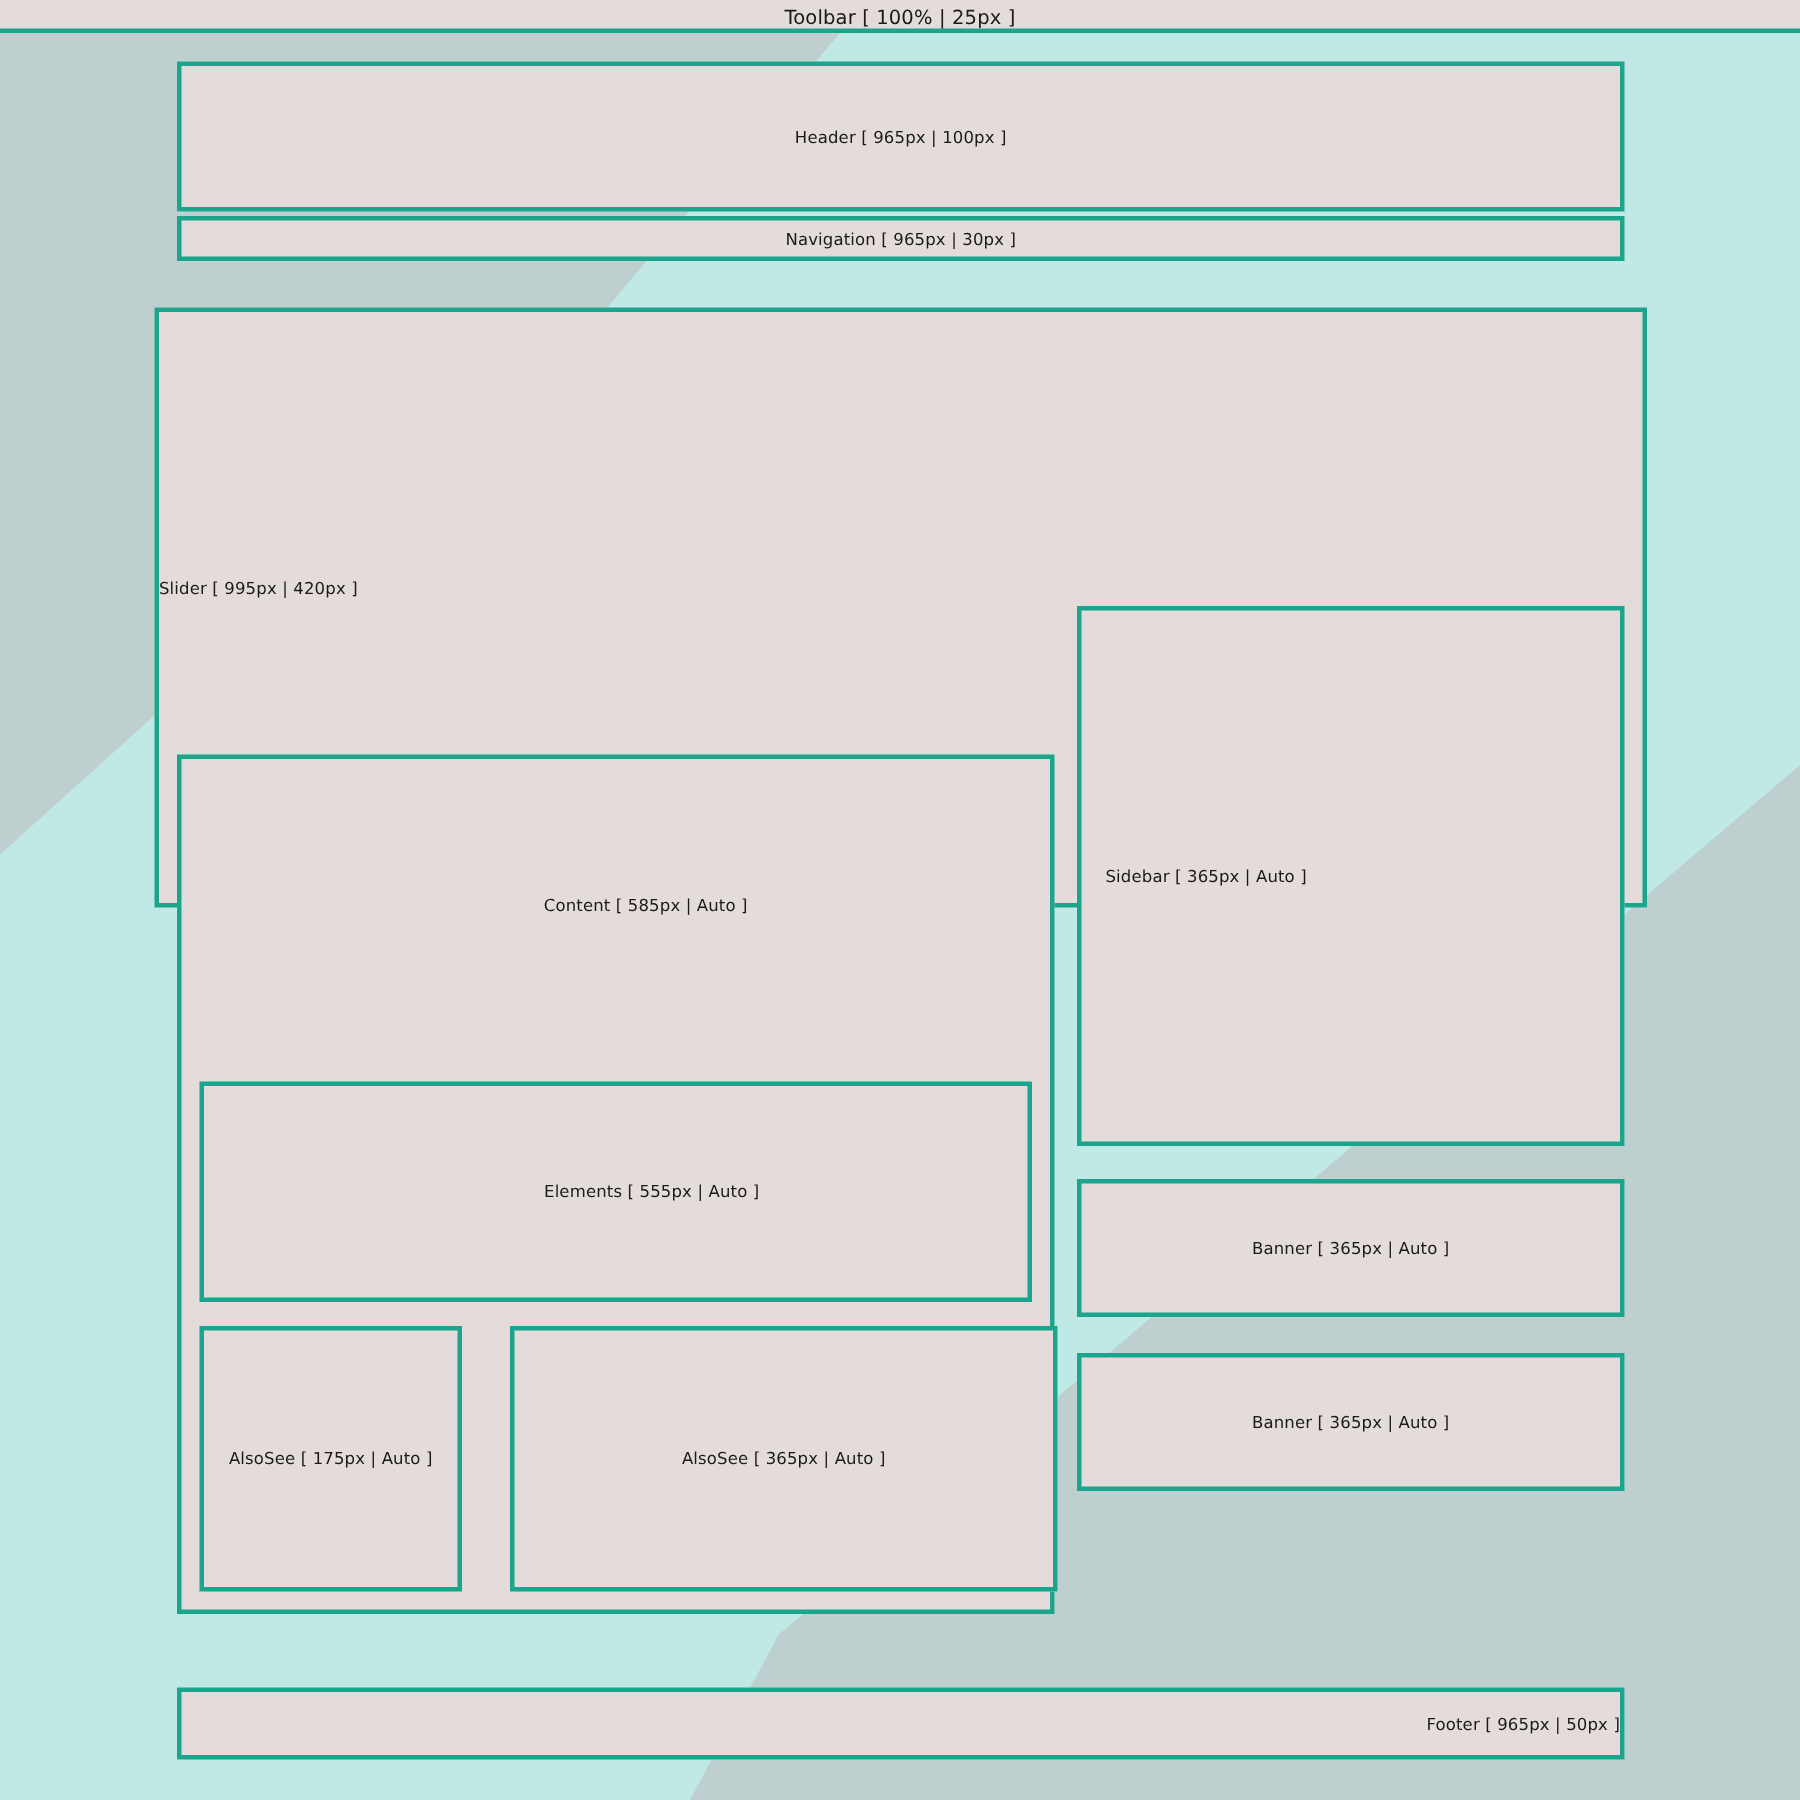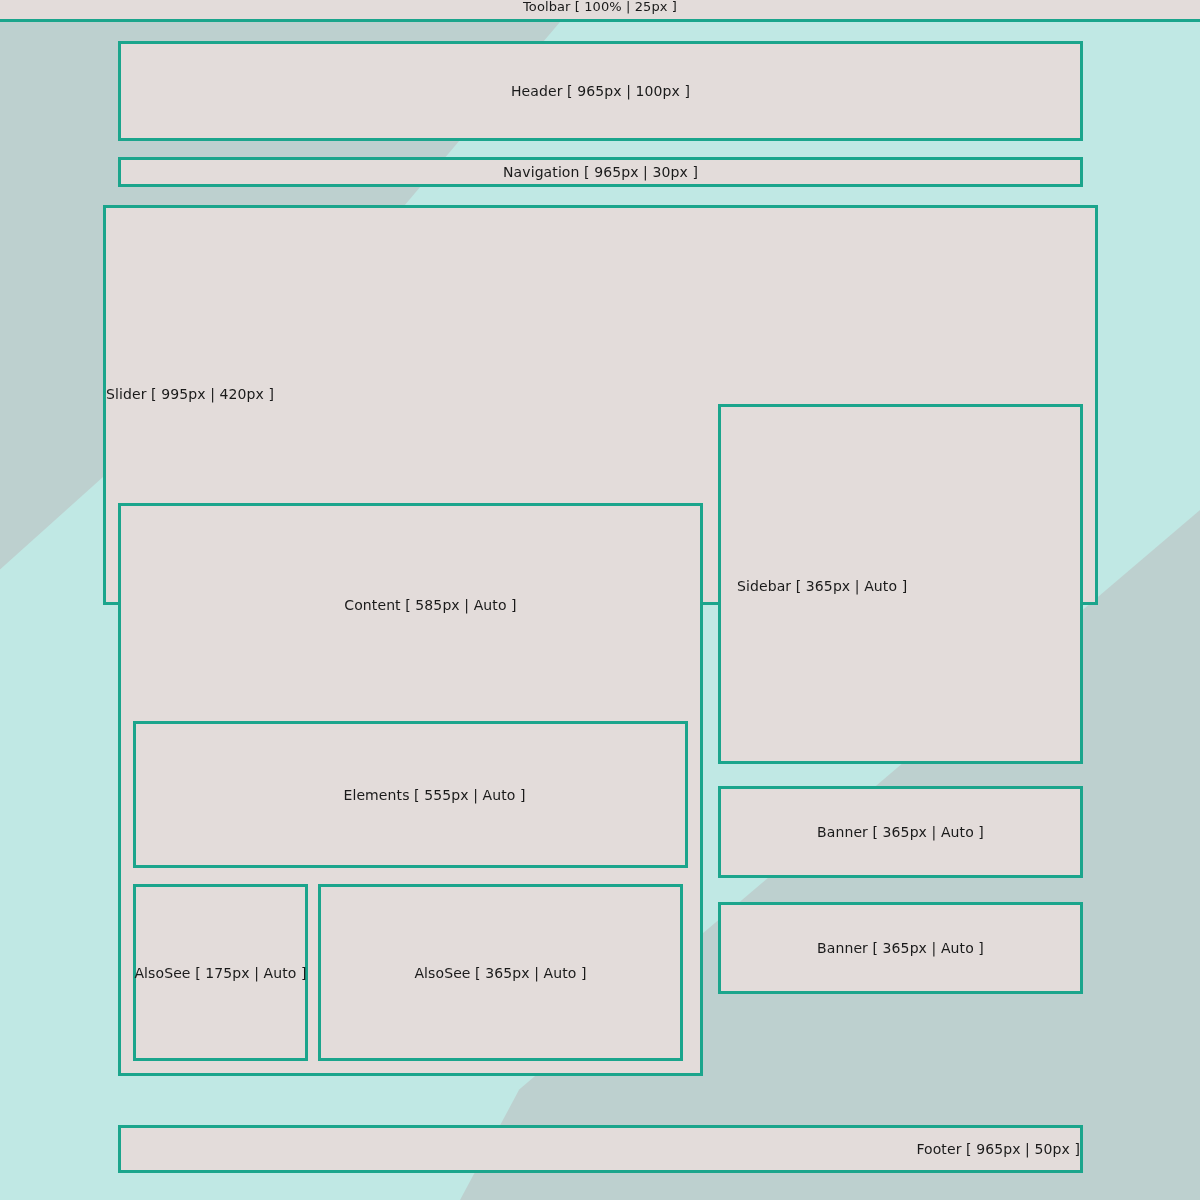--- a/index.html
+++ b/index.html
@@ -48,61 +48,61 @@
   #toolbar {
     position: absolute;
     left: 0;
     top: 0;
     width: 1200px;
     height: 22px;
     background: #e3dcda;
     border-bottom: 3px solid #1ba58c;
     box-sizing: border-box;
     display: flex;
-    align-items: flex-start;
+    align-items: flex-end;
     justify-content: center;
   }
 
   
   .box {
     position: absolute;
     background: #e3dcda;
     border: 3px solid #1ba58c;
     box-sizing: border-box;
     display: flex;
     align-items: center;
     justify-content: center;
   }
 
   .lbl {
-    font-size: 14px;
+    font-size: 11px;
     color: #1a1a1a;
     letter-spacing: 0.1px;
     white-space: nowrap;
     line-height: 1;
   }
   #toolbar .lbl { font-size: 13px; }
 
   
   #header      { left: 118px; top: 41px;   width: 965px; height: 100px; }
-  #navigation  { left: 118px; top: 144px;  width: 965px; height: 30px; margin-top: 13px;  }
+  #navigation  { left: 118px; top: 144px;  width: 965px; height: 30px;  }
 
   #slider      { left: 103px; top: 205px;  width: 995px; height: 400px; }
   #slider .lbl { position: absolute; top: 179px; left: 0; right: 0; text-align: left; }
 
   #sidebar     { left: 718px; top: 404px;  width: 365px; height: 360px; }
   #sidebar .lbl{ position: absolute; top: 172px; left: 16px; right: 0; text-align: left; }
 
   #content     { left: 118px; top: 503px;  width: 585px; height: 573px; }
   #content .lbl{ position: absolute; top: 92px; left: 0; right: 0; text-align: center; padding-left: 40px; }
 
   #elements    { left: 133px; top: 721px;  width: 555px; height: 147px; padding-left: 48px; }
 
   #alsosee-small { left: 133px; top: 884px; width: 175px; height: 177px; text-align: center; }
-  #alsosee-large { left: 318px; top: 884px; width: 365px; height: 177px; }
+  #alsosee-large { left: 340px; top: 884px; width: 365px; height: 177px; }
 
   #banner-1    { left: 718px; top: 786px;  width: 365px; height: 92px;  }
   #banner-2    { left: 718px; top: 902px;  width: 365px; height: 92px;  }
 
   #footer      { left: 118px; top: 1125px; width: 965px; height: 48px; justify-content: flex-end;  }
 </style>
 </head>
 <body>
 
 <div id="stage">

